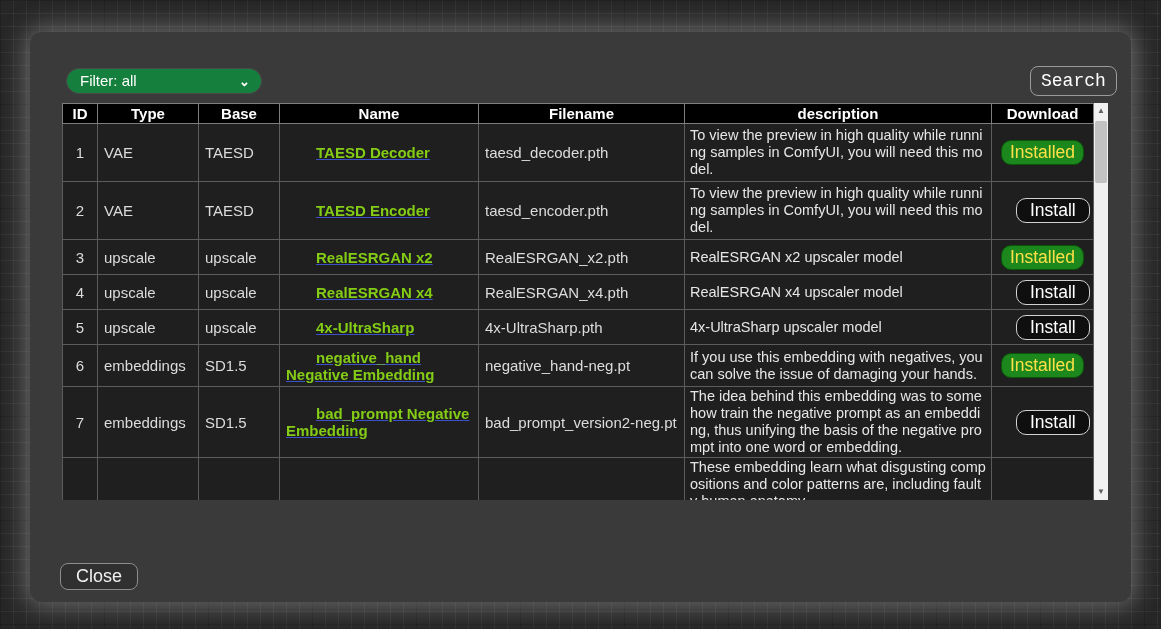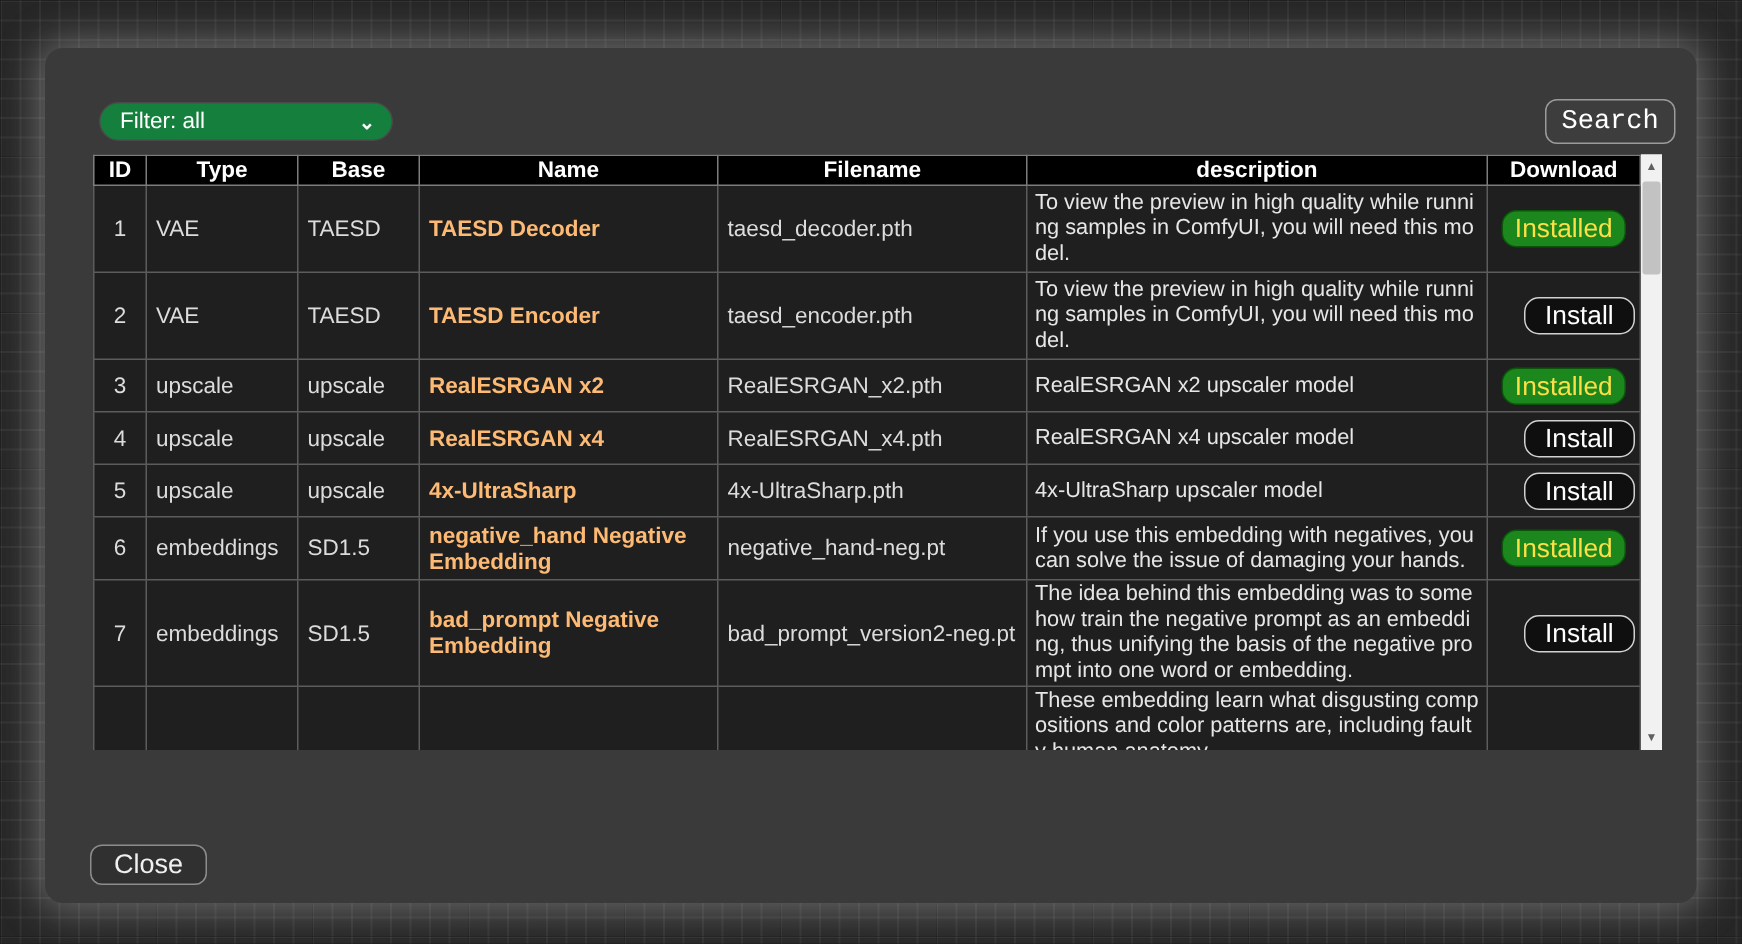--- a/index.html
+++ b/index.html
@@ -58,22 +58,22 @@
   }
   td { color:#dcdcdc; font-size:15px; padding:2px 6px; vertical-align:middle; }
   td.c-id { text-align:center; padding:2px 2px; }
   td.c-desc {
     font-size:14.5px; line-height:17px; color:#e6e6e6;
     word-break:break-all; padding:1px 5px;
   }
   td.c-dl { text-align:center; padding:2px 4px; }
   td.c-name { font-weight:bold; }
   a.model-link {
-    color:#fdba74; font-weight:bold; 
-    text-decoration-color:#3c50c8; cursor:pointer;
+    color:#84cc16; font-weight:bold; text-decoration:underline;
+    text-decoration-color:#3c50c8; cursor:pointer;margin-left:30px;
   }
   tr.r1, tr.r2 { height:58px; }
   tr.r3, tr.r4, tr.r5 { height:35px; }
   tr.r6 { height:42px; }
   tr.r7 { height:71px; }
   tr.r8 { height:100px; }
   tr.r8 td { vertical-align:top; }
 
   .btn-install {
     background:#0f0f0f; color:#fff; border:1.5px solid #d2d2d2; border-radius:10px;

